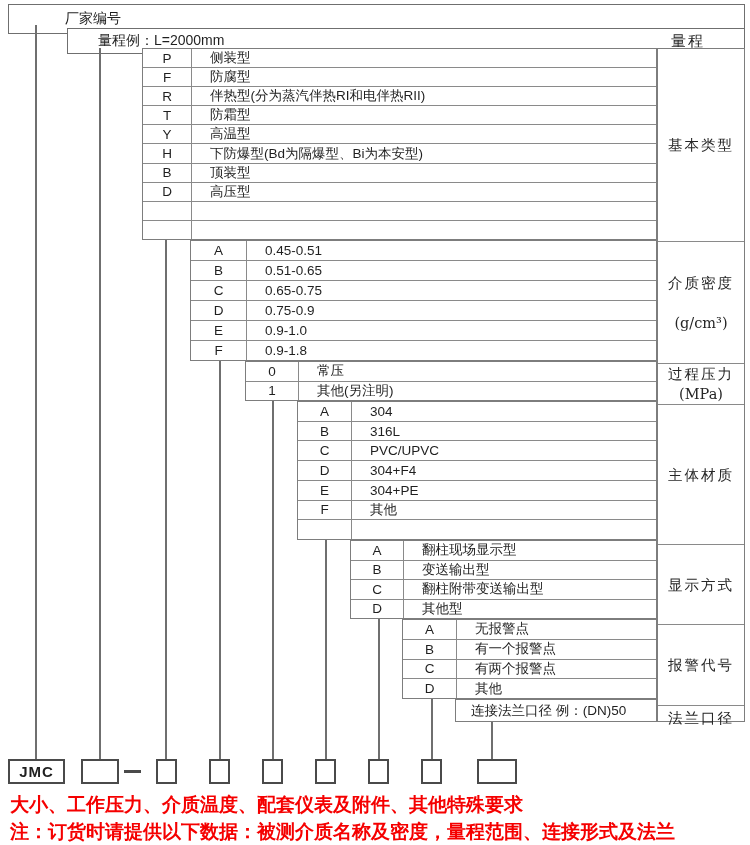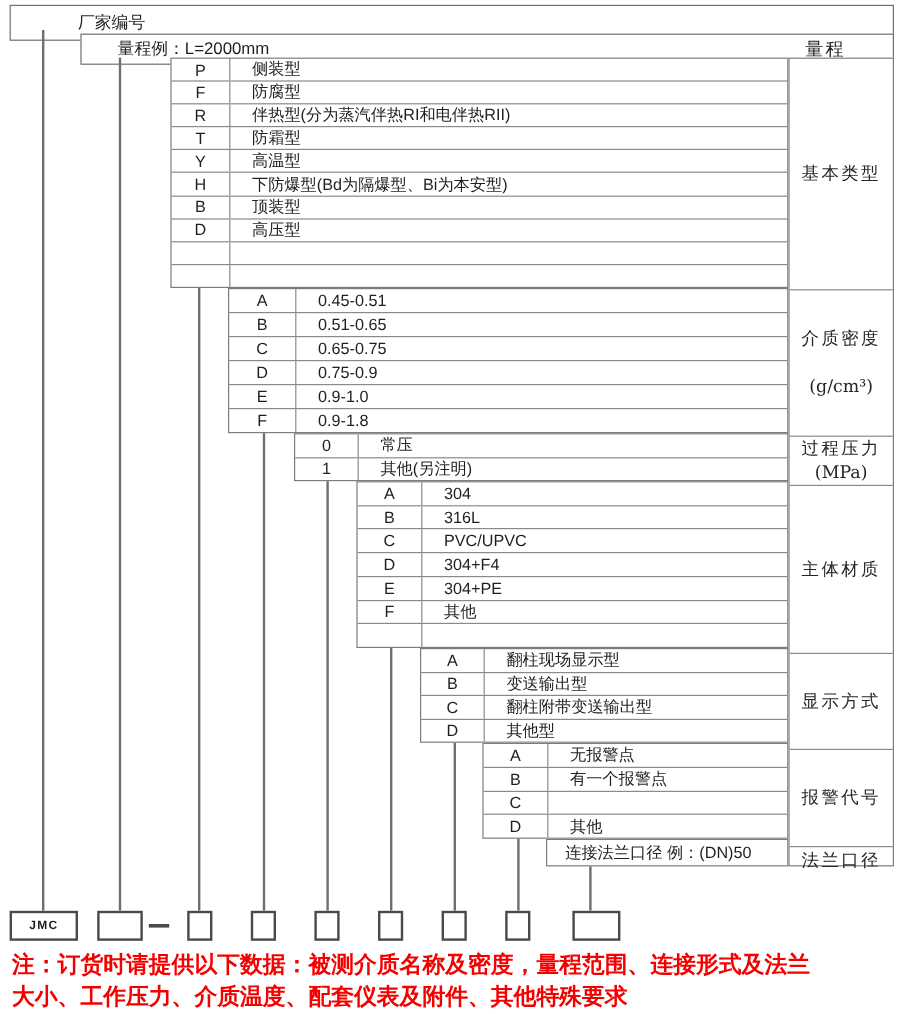--- a/index.html
+++ b/index.html
@@ -16,21 +16,21 @@
         font-size:13.5px;flex:none;}
   .desc{flex:1;display:flex;align-items:center;padding-left:18px;font-size:13.5px;white-space:nowrap;}
   .labelcol{border:1px solid #7d7d7d;background:#fff;display:flex;flex-direction:column;}
   .lsec{display:flex;flex-direction:column;align-items:center;justify-content:center;
         border-bottom:1px solid #8a8a8a;flex:none;
         font-family:"DejaVu Serif","Liberation Serif",serif;font-size:14.5px;
         letter-spacing:2px;color:#262626;line-height:20px;}
   .lsec:last-child{border-bottom:none;}
   .vline{width:1.5px;background:#6f6f6f;}
   .bbox{border:2px solid #4a4a4a;background:#fff;}
-  .jmc{display:flex;align-items:center;justify-content:center;font-weight:bold;font-size:10px;letter-spacing:1px;}
+  .jmc{display:flex;align-items:center;justify-content:center;font-weight:bold;font-size:15px;letter-spacing:1px;}
   .dash{background:#4a4a4a;}
   .note{color:#f50000;font-weight:bold;font-size:19px;line-height:27px;white-space:nowrap;}
 </style>
 </head>
 <body>
 
 <div class="abs hdrbox" style="left:8px;top:4px;width:737px;height:30px;">
   <span style="padding-left:56px;">厂家编号</span>
 </div>
 
@@ -174,20 +174,21 @@
   <div class="trow">
       <div class="code" style="width:53px">A</div>
       <div class="desc">无报警点</div>
     </div>
   <div class="trow">
       <div class="code" style="width:53px">B</div>
       <div class="desc">有一个报警点</div>
     </div>
   <div class="trow">
       <div class="code" style="width:53px">C</div>
+      <div class="desc">有两个报警点</div>
     </div>
   <div class="trow">
       <div class="code" style="width:53px">D</div>
       <div class="desc">其他</div>
     </div>
 </div>
 
 <div class="abs tbl" style="left:455px;top:699px;width:202px;height:23px;">
   <div class="trow">
     <div class="desc" style="padding-left:15px;">连接法兰口径 例：(DN)50</div>
@@ -235,15 +236,15 @@
 <div class="abs dash" style="left:124px;top:770px;width:17px;height:2.5px;"></div>
 <div class="abs bbox" style="left:156px;top:759px;width:21px;height:25px;"></div>
 <div class="abs bbox" style="left:209px;top:759px;width:21px;height:25px;"></div>
 <div class="abs bbox" style="left:262px;top:759px;width:21px;height:25px;"></div>
 <div class="abs bbox" style="left:315px;top:759px;width:21px;height:25px;"></div>
 <div class="abs bbox" style="left:368px;top:759px;width:21px;height:25px;"></div>
 <div class="abs bbox" style="left:421px;top:759px;width:21px;height:25px;"></div>
 <div class="abs bbox" style="left:477px;top:759px;width:40px;height:25px;"></div>
 
 <div class="abs note" style="left:10px;top:791px;width:740px;">
+  <div>大小、工作压力、介质温度、配套仪表及附件、其他特殊要求</div>
   <div>注：订货时请提供以下数据：被测介质名称及密度，量程范围、连接形式及法兰</div>
-  <div>大小、工作压力、介质温度、配套仪表及附件、其他特殊要求</div>
 </div>
 
 </body></html>

